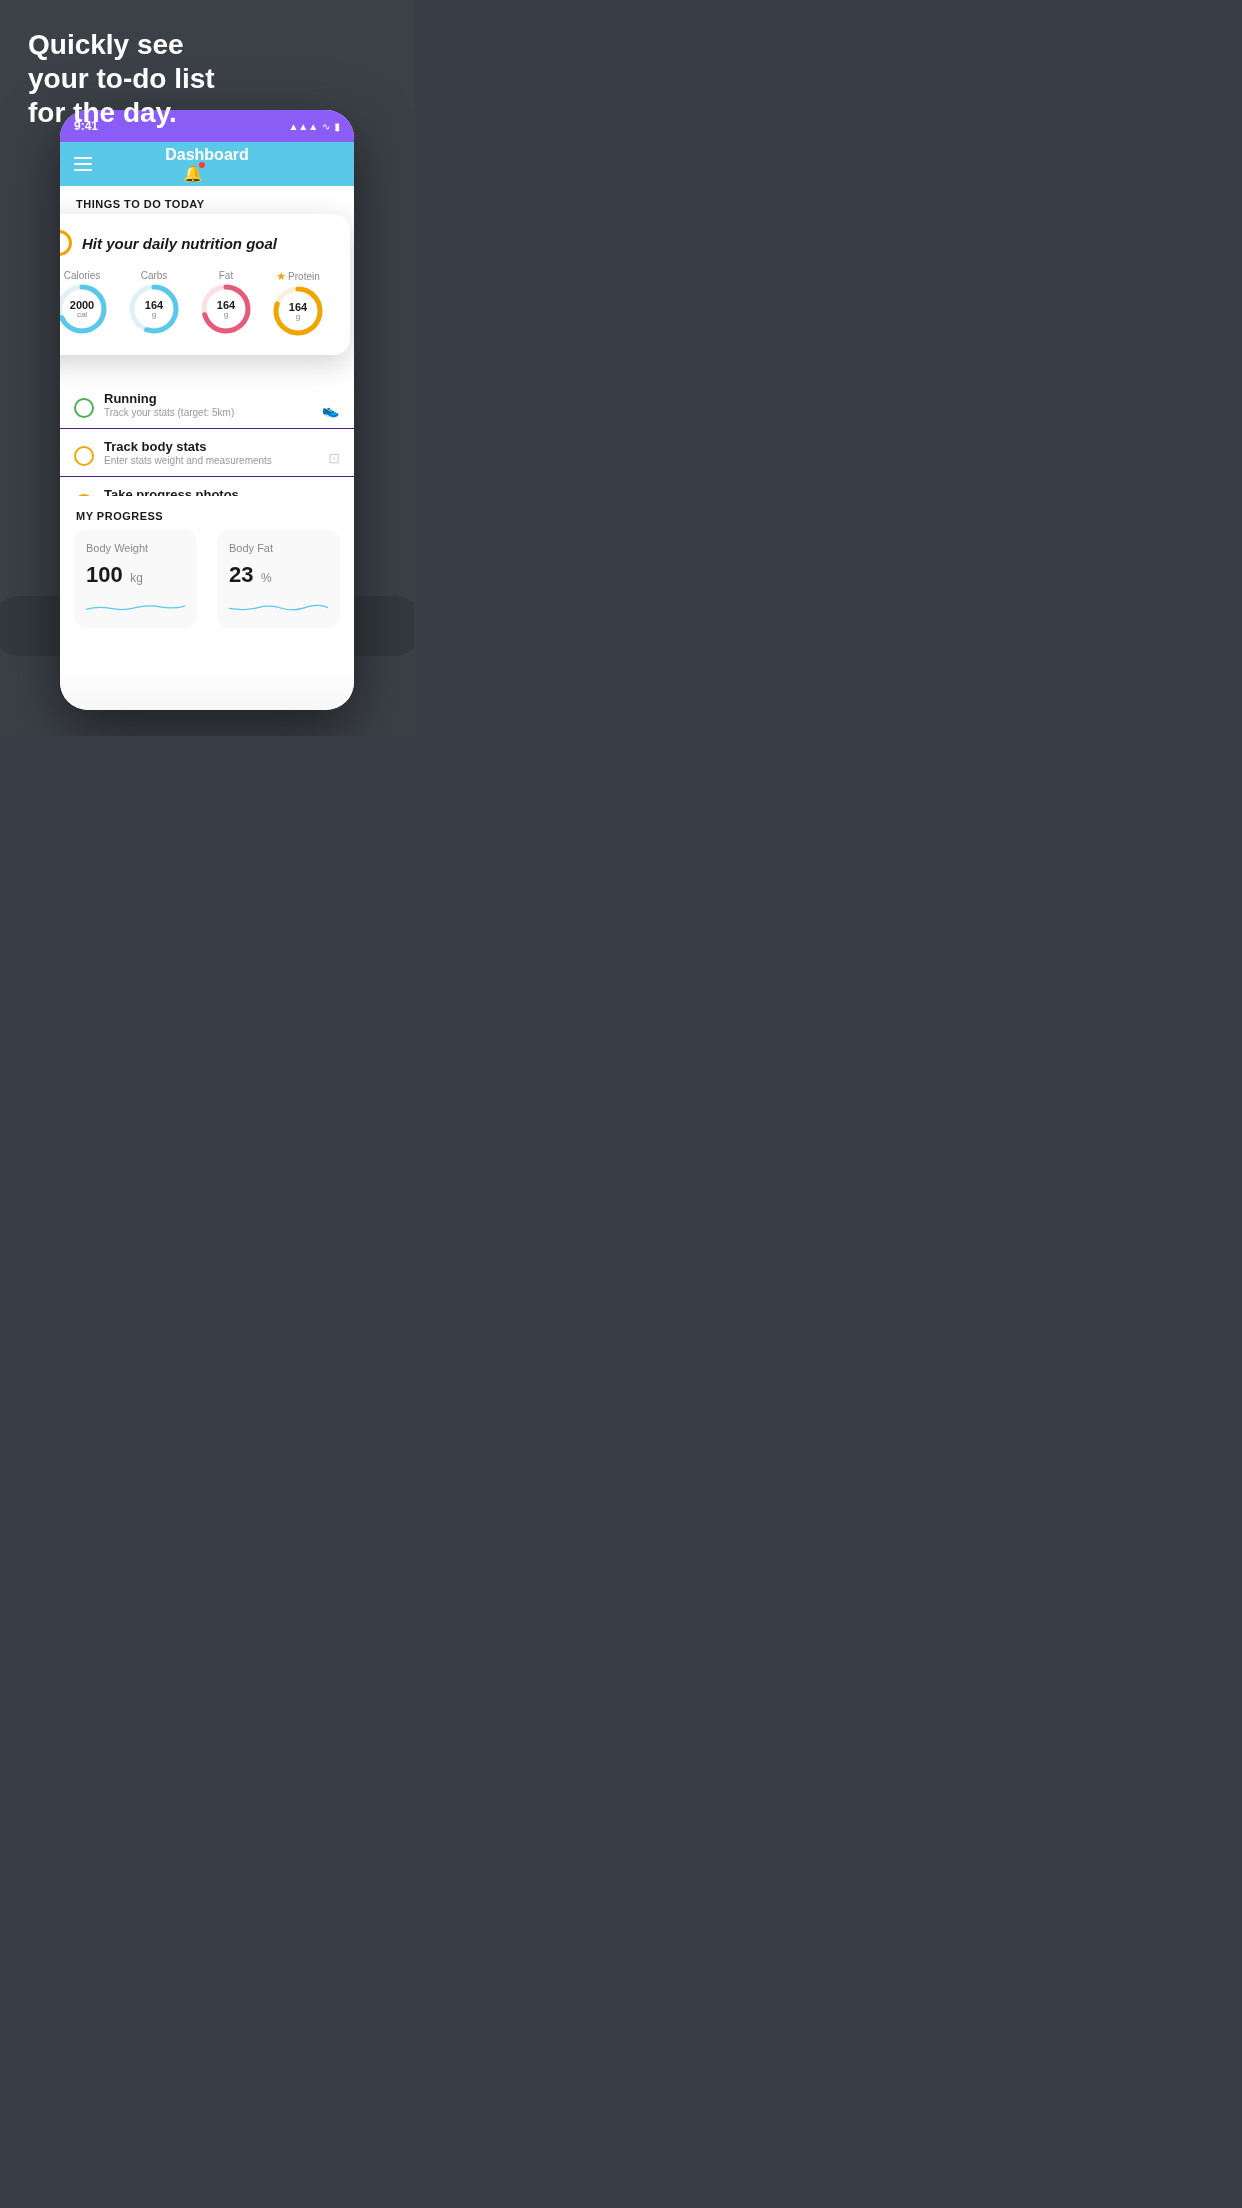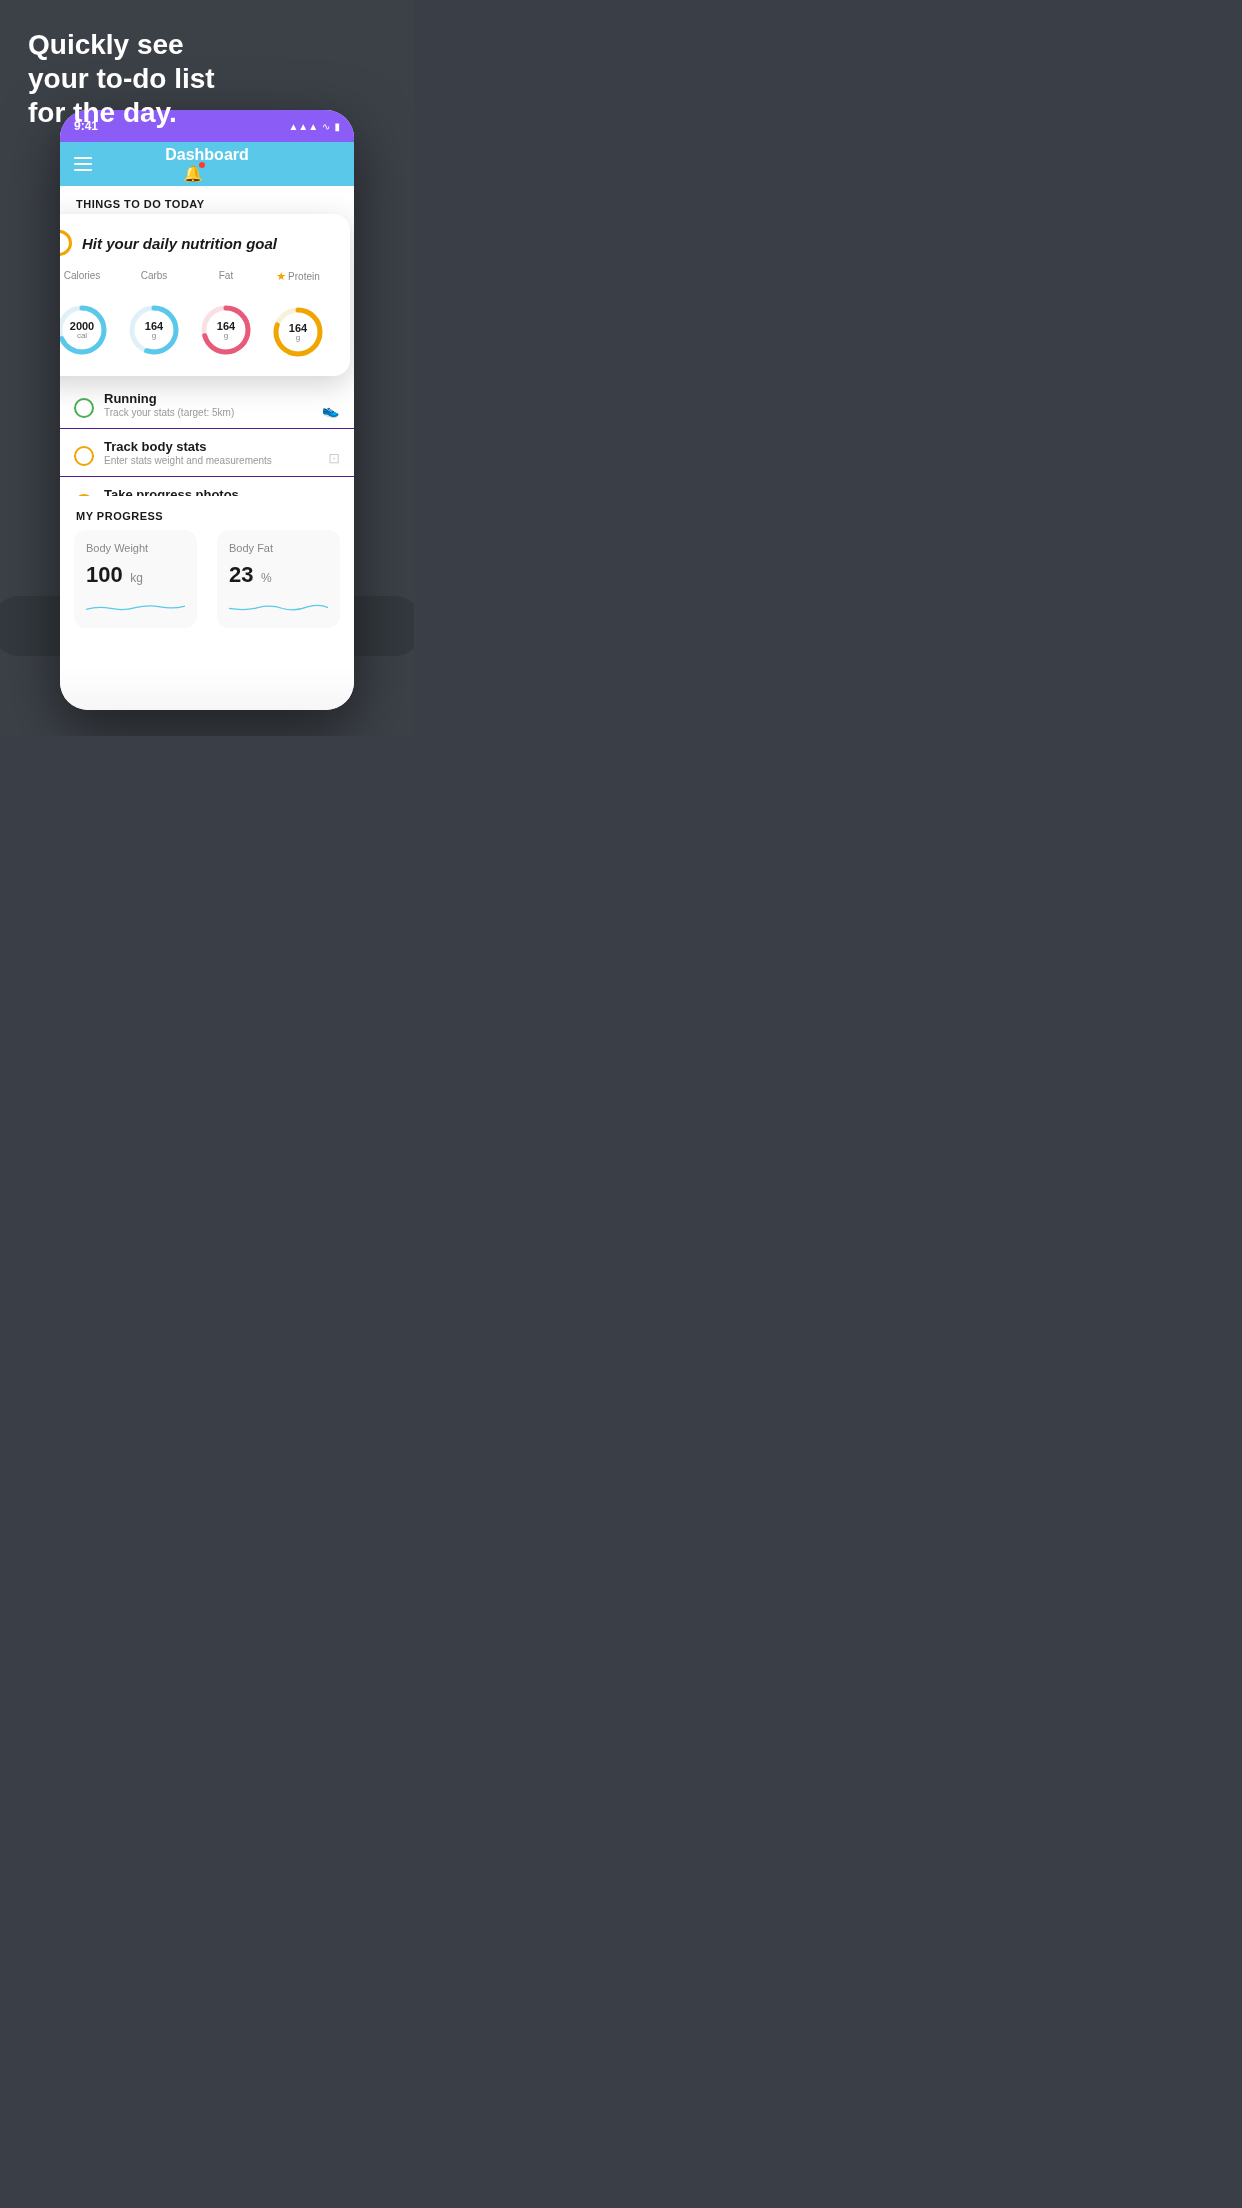--- a/index.html
+++ b/index.html
@@ -163,21 +163,21 @@
       font-style: italic;
     }
     .nutrition-macros {
       display: flex;
       justify-content: space-around;
     }
     .macro-item {
       display: flex;
       flex-direction: column;
       align-items: center;
-      gap: 21px;
+      gap: 0;
     }
     .macro-label {
       font-size: 10px;
       color: #888;
     }
     .macro-star {
       color: #f0a500;
       font-size: 11px;
     }
     .macro-ring {

